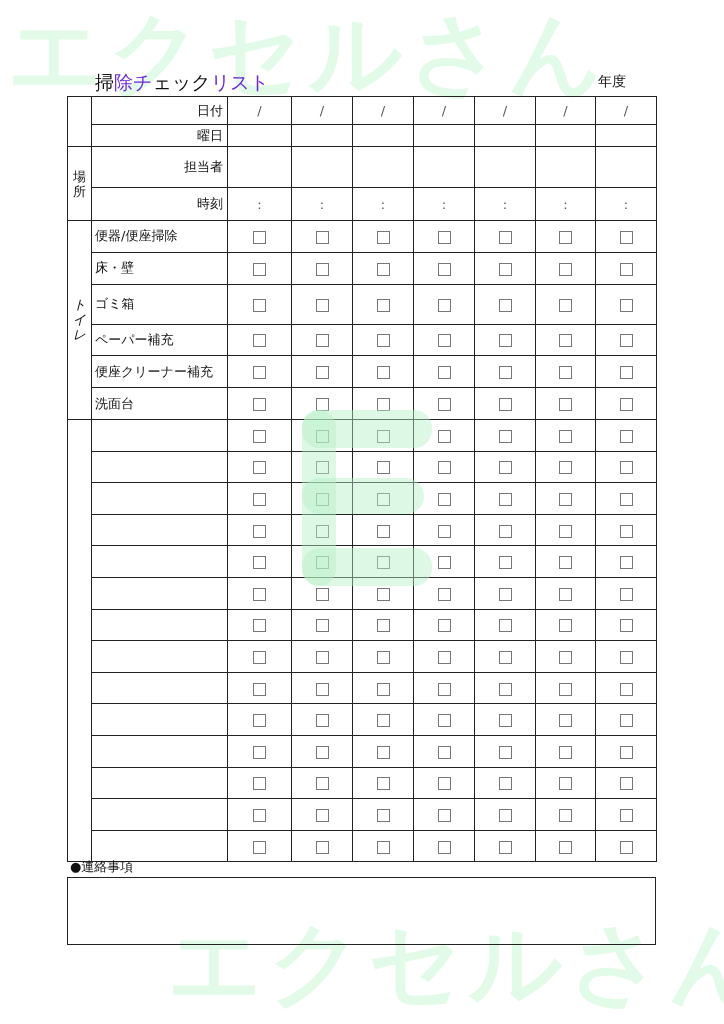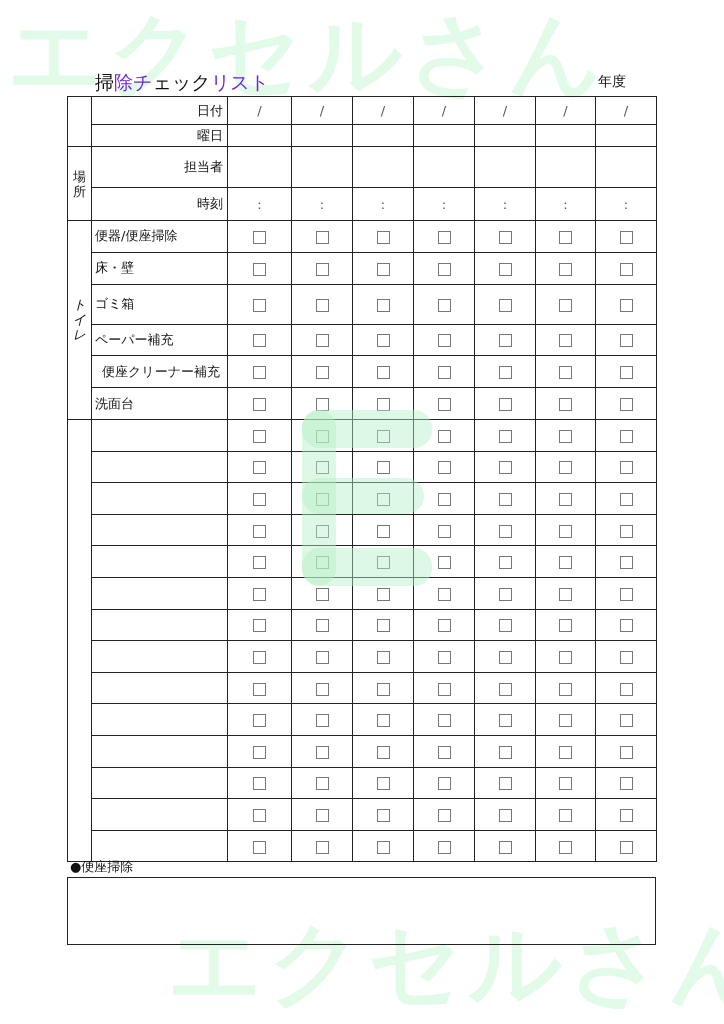--- a/index.html
+++ b/index.html
@@ -131,21 +131,21 @@
       <tr style="height: 31.8px;">
         <td class="item">ペーパー補充</td>
         <td class="cell"><span class="cb"></span></td>
         <td class="cell"><span class="cb"></span></td>
         <td class="cell"><span class="cb"></span></td>
         <td class="cell"><span class="cb"></span></td>
         <td class="cell"><span class="cb"></span></td>
         <td class="cell"><span class="cb"></span></td>
         <td class="cell"><span class="cb"></span></td>
       </tr>
-      <tr style="height: 31.8px; text-align: center;">
+      <tr style="height: 31.8px;">
         <td class="item">便座クリーナー補充</td>
         <td class="cell"><span class="cb"></span></td>
         <td class="cell"><span class="cb"></span></td>
         <td class="cell"><span class="cb"></span></td>
         <td class="cell"><span class="cb"></span></td>
         <td class="cell"><span class="cb"></span></td>
         <td class="cell"><span class="cb"></span></td>
         <td class="cell"><span class="cb"></span></td>
       </tr>
       <tr style="height: 31.8px;">
@@ -295,14 +295,14 @@
         <td class="cell"><span class="cb"></span></td>
         <td class="cell"><span class="cb"></span></td>
         <td class="cell"><span class="cb"></span></td>
         <td class="cell"><span class="cb"></span></td>
         <td class="cell"><span class="cb"></span></td>
         <td class="cell"><span class="cb"></span></td>
       </tr>
     </tbody>
 </table>
 
-<div class="notes-label">●便座掃除</div>
+<div class="notes-label">●連絡事項</div>
 <div class="notes-box"></div>
 
 </body></html>

